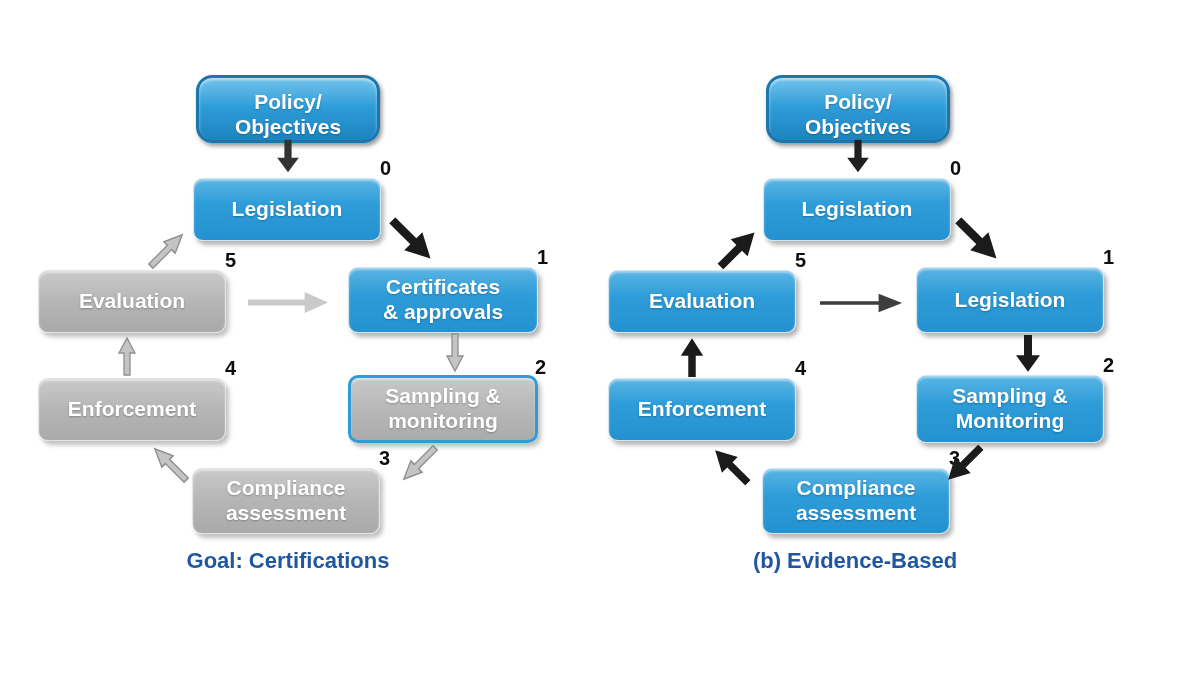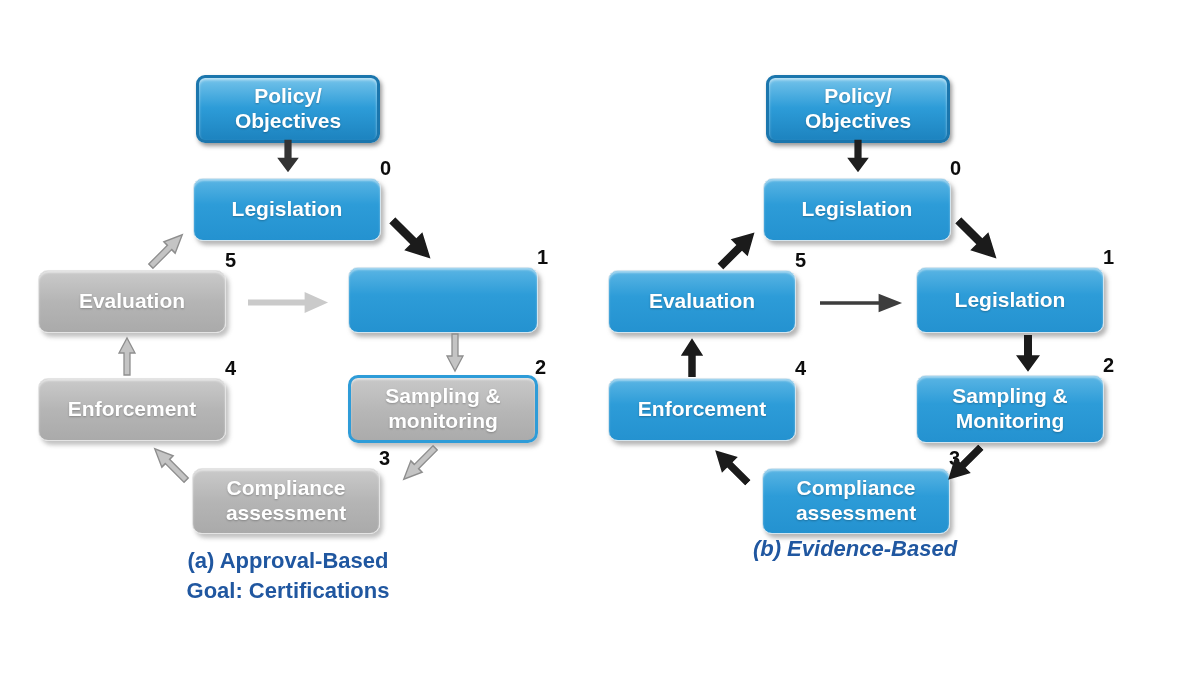--- a/index.html
+++ b/index.html
@@ -19,22 +19,23 @@
     position:absolute;top:-21px;right:-11px;color:#0d0d0d;
     font-weight:bold;font-size:20px;line-height:1;
   }
   .blue{
     background:linear-gradient(180deg,#5ab5e4 0%,#2d9cd8 42%,#2492d0 100%);
     border:1px solid #d3e5ef;
     box-shadow:inset 0 2px 2px rgba(255,255,255,0.45), 3px 4px 4px rgba(110,110,110,0.50);
   }
   .blue-gloss{
     background:linear-gradient(180deg,#74c3ea 0%,#2d9cd8 48%,#1d83bf 100%);
-    border:3px solid #1b76ad;border-radius:9px;
+    border:3px solid #1b76ad;border-radius:16px;
     box-shadow:inset 0 2px 3px rgba(255,255,255,0.55), 2px 3px 4px rgba(70,70,70,0.55);
+    align-items:flex-end;
   }
   .gray{
     background:linear-gradient(180deg,#cacaca 0%,#b5b5b5 50%,#aaaaaa 100%);
     border:1px solid #e4e4e4;
     box-shadow:inset 0 2px 2px rgba(255,255,255,0.5), 3px 4px 4px rgba(120,120,120,0.45);
   }
   .gray-blueborder{
     background:linear-gradient(180deg,#c8c8c8 0%,#b6b6b6 55%,#ababab 100%);
     border:3px solid #2e9cd8;
     box-shadow:inset 0 2px 2px rgba(255,255,255,0.5), 3px 4px 4px rgba(120,120,120,0.45);
@@ -57,20 +58,22 @@
 Objectives</span>
     </div>
 
     <div class="node blue" style="left:193px;top:178px;width:186px;height:61px;">
       <span class="num">0</span>
       <span class="label">Legislation</span>
     </div>
 
     <div class="node blue" style="left:348px;top:267px;width:188px;height:64px;">
       <span class="num">1</span>
+      <span class="label">Certificates
+&amp; approvals</span>
     </div>
 
     <div class="node gray-blueborder" style="left:348px;top:375px;width:184px;height:62px;">
       <span class="num">2</span>
       <span class="label">Sampling &amp;
 monitoring</span>
     </div>
 
     <div class="node gray" style="left:192px;top:468px;width:186px;height:64px;">
       <span class="num">3</span>
@@ -107,21 +110,20 @@
       <polygon points="1,8 23,8 23,3 38,11 23,19 23,14 1,14" fill="#c4c4c4" stroke="#8e8e8e" stroke-width="1.3"></polygon>
     </svg>
     <svg class="ar" style="left:143px;top:239px;width:48px;height:22px;transform:rotate(-45deg);" viewBox="0 0 40 22" preserveAspectRatio="none">
       <polygon points="1,8 23,8 23,3 38,11 23,19 23,14 1,14" fill="#c4c4c4" stroke="#8e8e8e" stroke-width="1.3"></polygon>
     </svg>
     <svg class="ar" style="left:248px;top:289px;width:82px;height:27px;" viewBox="0 0 84 26" preserveAspectRatio="none">
       <polygon points="0,10 58,10 58,3 82,13 58,23 58,16 0,16" fill="#cacaca"></polygon>
     </svg>
 
     <div class="caption" style="left:138px;top:546px;width:300px;">
-      <div>(a) Approval-Based</div>
       <div>Goal: Certifications</div>
     </div>
   </div>
 
   <div>
 
     <div class="node blue-gloss" style="left:766px;top:75px;width:178px;height:62px;">
       <span class="label">Policy/
 Objectives</span>
     </div>
@@ -176,18 +178,18 @@
     <svg class="ar" style="left:672px;top:343px;width:40px;height:28px;transform:rotate(270deg);" viewBox="0 0 60 30" preserveAspectRatio="none">
       <polygon points="0,11 32,11 32,3 58,15 32,27 32,19 0,19" fill="#1b1b1b"></polygon>
     </svg>
     <svg class="ar" style="left:713px;top:234px;width:50px;height:30px;transform:rotate(-45deg);" viewBox="0 0 60 30" preserveAspectRatio="none">
       <polygon points="0,11 32,11 32,3 58,15 32,27 32,19 0,19" fill="#1b1b1b"></polygon>
     </svg>
     <svg class="ar" style="left:820px;top:289px;width:84px;height:28px;" viewBox="0 0 86 30" preserveAspectRatio="none">
       <polygon points="0,13 60,13 60,5 84,15 60,25 60,17 0,17" fill="#3d3d3d"></polygon>
     </svg>
 
-    <div class="caption" style="left:655px;top:534px;width:400px;font-style:italic;">
+    <div class="caption" style="left:655px;top:546px;width:400px;">
       <div>(b) Evidence-Based</div>
     </div>
   </div>
 
 </div>
 
 </body></html>

